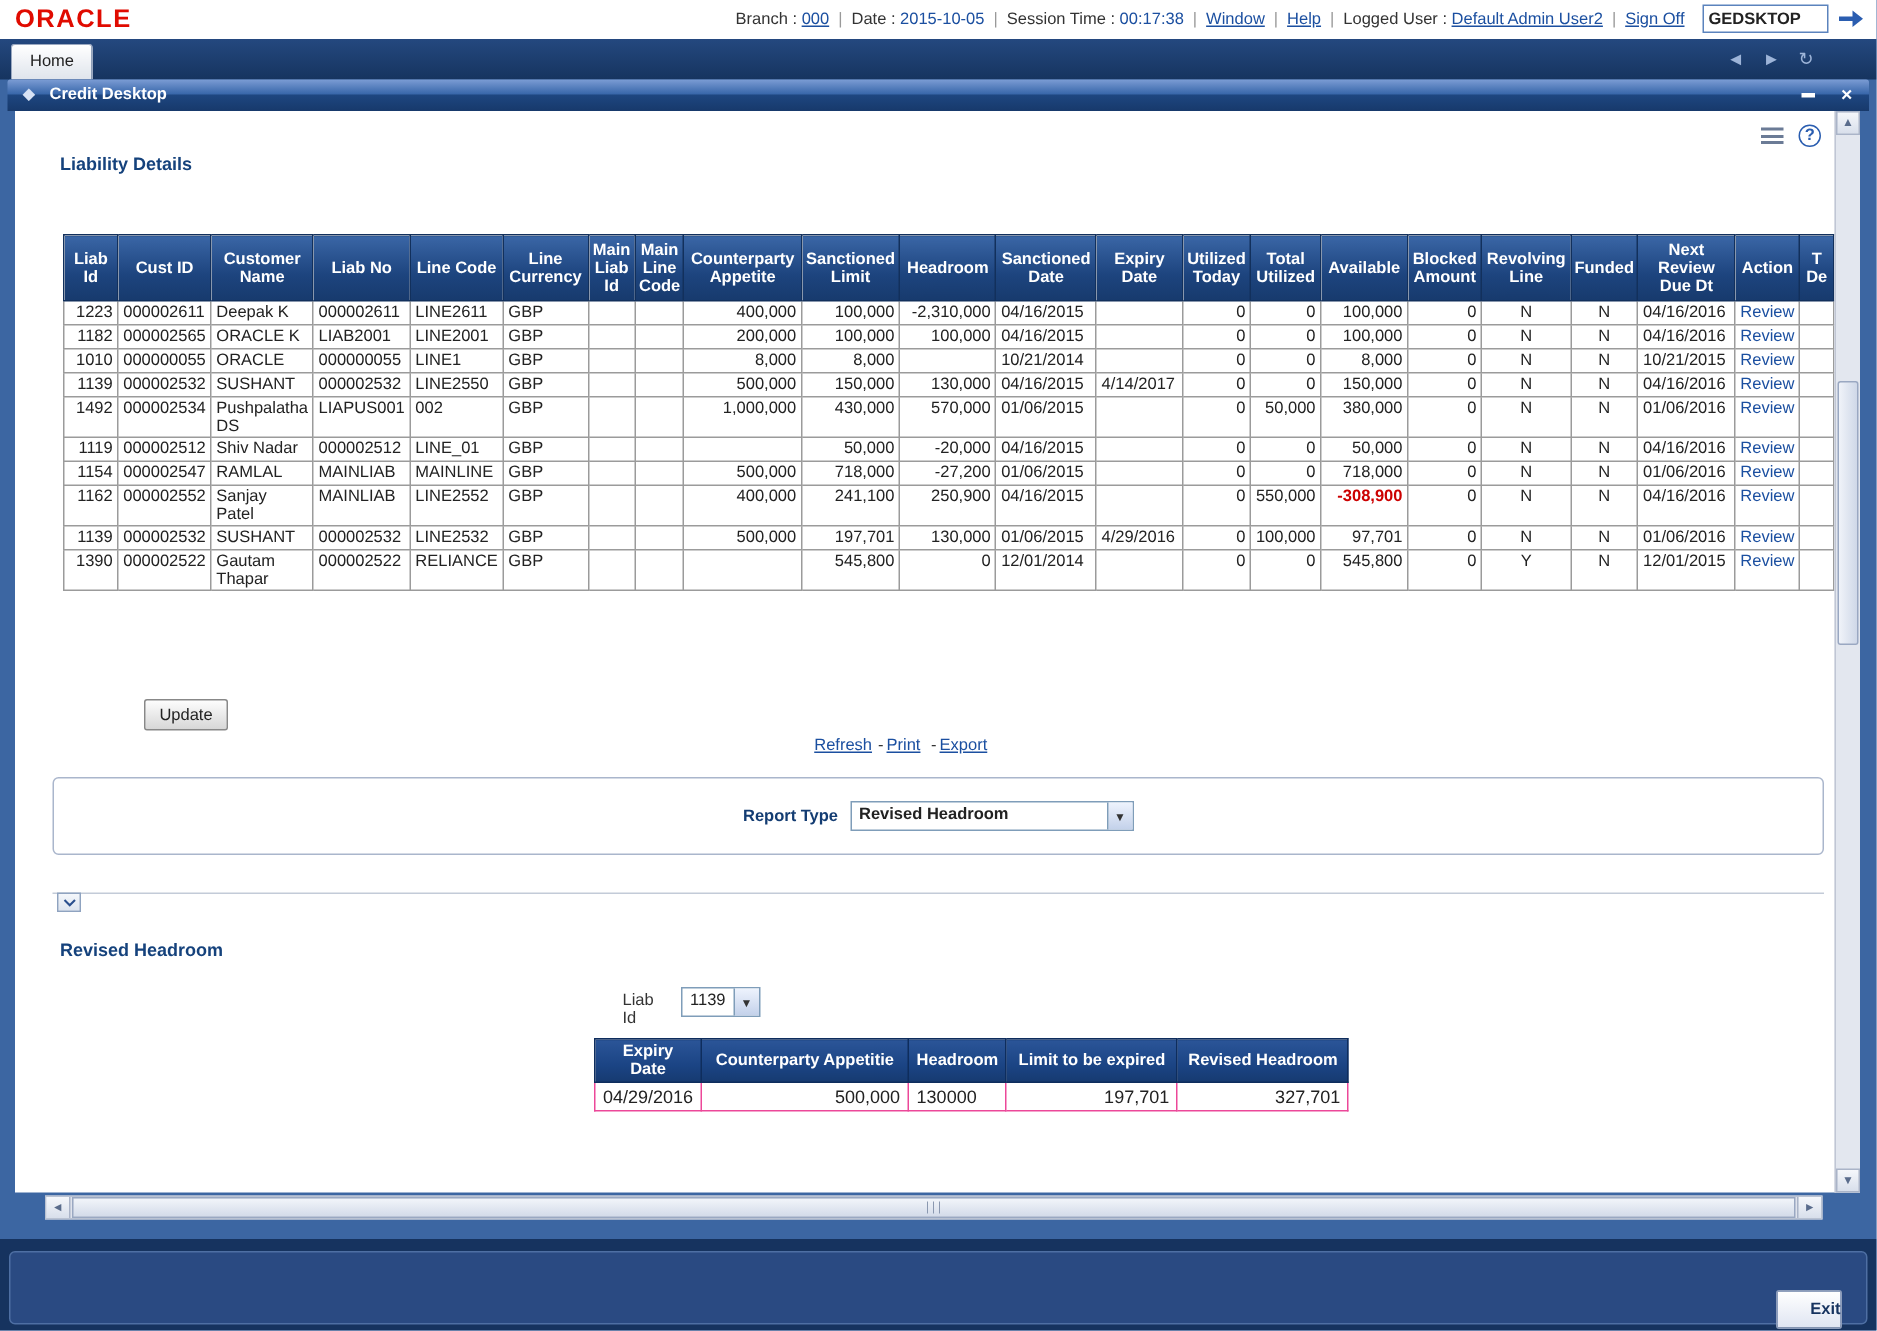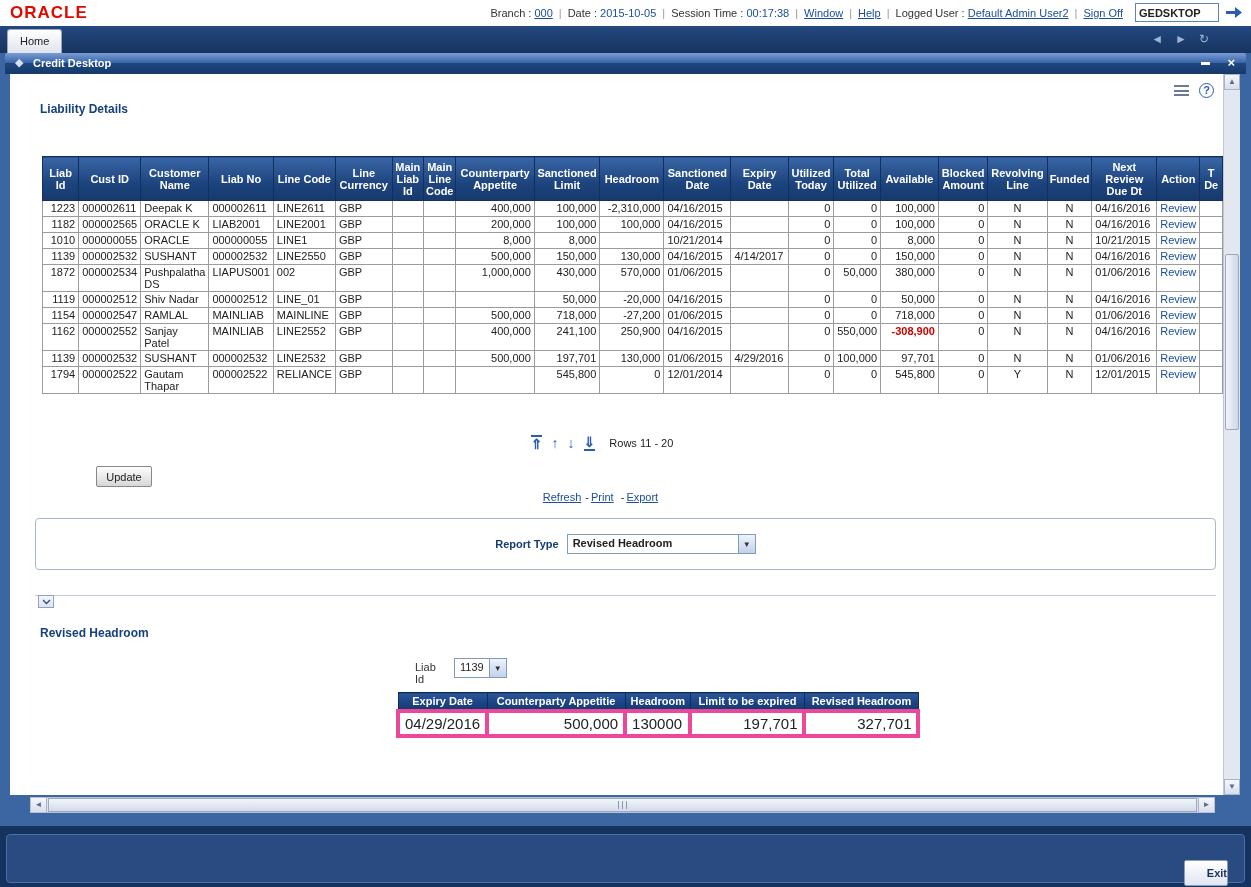--- a/index.html
+++ b/index.html
@@ -75,21 +75,21 @@
   .collapse-btn { position:absolute; left:28px; top:521px; width:16px; height:13px; background:linear-gradient(#f4f7fb,#dde4ef); border:1px solid #8fa3c0; display:flex; align-items:center; justify-content:center; cursor:pointer; }
 
   .liab-row { position:absolute; top:584px; left:0; }
   .liab-label { position:absolute; left:405px; top:3px; color:#333; }
   .liab-select { position:absolute; left:444px; top:0; }
   .liab-select .select-text { min-width:28px; }
 
   .rh-table-wrap { position:absolute; left:386px; top:618px; }
   table.rh { border-collapse:collapse; table-layout:fixed; border:1px solid #222; }
   .rh th { background:linear-gradient(#2b5598,#1b4484 60%,#163a70); color:#fff; font-weight:bold; font-size:11px; padding:2px 5px; border:1px solid #0e2d5d; text-align:center; height:16px; }
-  .rh td { border:4px solid #ec4899; font-size:15px; padding:2px 5px; background:#fff; height:16px; }
+  .rh td { border:1px solid #ec4899; font-size:12px; padding:2px 5px; background:#fff; height:16px; }
 
   
   .v-scrollbar { position:absolute; top:0; right:0; width:17px; height:100%; background:#e3e7ef; border-left:1px solid #c0c6d4; }
   .vs-btn { position:absolute; left:0; width:16px; height:16px; background:linear-gradient(#f5f7fb,#d8dfeb); border:1px solid #aab4c8; color:#5a6c8c; font-size:8px; text-align:center; line-height:14px; cursor:pointer; }
   .vs-up { top:0; } .vs-down { bottom:0; }
   .vs-thumb { position:absolute; top:180px; left:1px; width:14px; height:176px; background:linear-gradient(90deg,#f0f3f9,#cfd8e8); border:1px solid #9aa8c2; border-radius:2px; cursor:pointer; }
 
   .h-scrollbar { position:absolute; top:797px; left:30px; width:1185px; height:16px; background:#dfe3ec; border:1px solid #b9c2d2; }
   .hs-btn { position:absolute; top:0; width:16px; height:14px; background:linear-gradient(#f5f7fb,#d8dfeb); color:#5a6c8c; font-size:8px; text-align:center; line-height:13px; cursor:pointer; }
   .hs-left { left:0; border-right:1px solid #aab4c8; }
@@ -286,21 +286,21 @@
               <td class="al-r">0</td>
               <td class="al-r">150,000</td>
               <td class="al-r">0</td>
               <td class="al-c">N</td>
               <td class="al-c">N</td>
               <td class="al-l">04/16/2016</td>
               <td class="al-l"><a class="review-link" href="#">Review</a></td>
               <td class="al-l"></td>
             </tr>
             <tr>
-              <td class="al-r">1872</td>
+              <td class="al-r">1492</td>
               <td class="al-l">000002534</td>
               <td class="al-l">Pushpalatha DS</td>
               <td class="al-l">LIAPUS001</td>
               <td class="al-l">002</td>
               <td class="al-l">GBP</td>
               <td class="al-c"></td>
               <td class="al-c"></td>
               <td class="al-r">1,000,000</td>
               <td class="al-r">430,000</td>
               <td class="al-r">570,000</td>
@@ -406,21 +406,21 @@
               <td class="al-r">100,000</td>
               <td class="al-r">97,701</td>
               <td class="al-r">0</td>
               <td class="al-c">N</td>
               <td class="al-c">N</td>
               <td class="al-l">01/06/2016</td>
               <td class="al-l"><a class="review-link" href="#">Review</a></td>
               <td class="al-l"></td>
             </tr>
             <tr>
-              <td class="al-r">1794</td>
+              <td class="al-r">1390</td>
               <td class="al-l">000002522</td>
               <td class="al-l">Gautam Thapar</td>
               <td class="al-l">000002522</td>
               <td class="al-l">RELIANCE</td>
               <td class="al-l">GBP</td>
               <td class="al-c"></td>
               <td class="al-c"></td>
               <td class="al-r"></td>
               <td class="al-r">545,800</td>
               <td class="al-r">0</td>
@@ -433,27 +433,20 @@
               <td class="al-c">Y</td>
               <td class="al-c">N</td>
               <td class="al-l">12/01/2015</td>
               <td class="al-l"><a class="review-link" href="#">Review</a></td>
               <td class="al-l"></td>
             </tr>
           </tbody>
         </table>
     </div>
 
-    <div class="pagination">
-      <span class="pg-icon pg-first">⇑</span>
-      <span class="pg-icon">↑</span>
-      <span class="pg-icon">↓</span>
-      <span class="pg-icon pg-last">⇓</span>
-      <span class="rows-label">Rows 11 - 20</span>
-    </div>
 
     <button class="update-btn">Update</button>
 
     <div class="links-row">
       <a class="action-link">Refresh</a><span class="link-sep">-</span><a class="action-link">Print</a> <span class="link-sep">-</span><a class="action-link">Export</a>
     </div>
 
     <div class="report-panel">
       <span class="report-label">Report Type</span>
       <span class="select-box">

